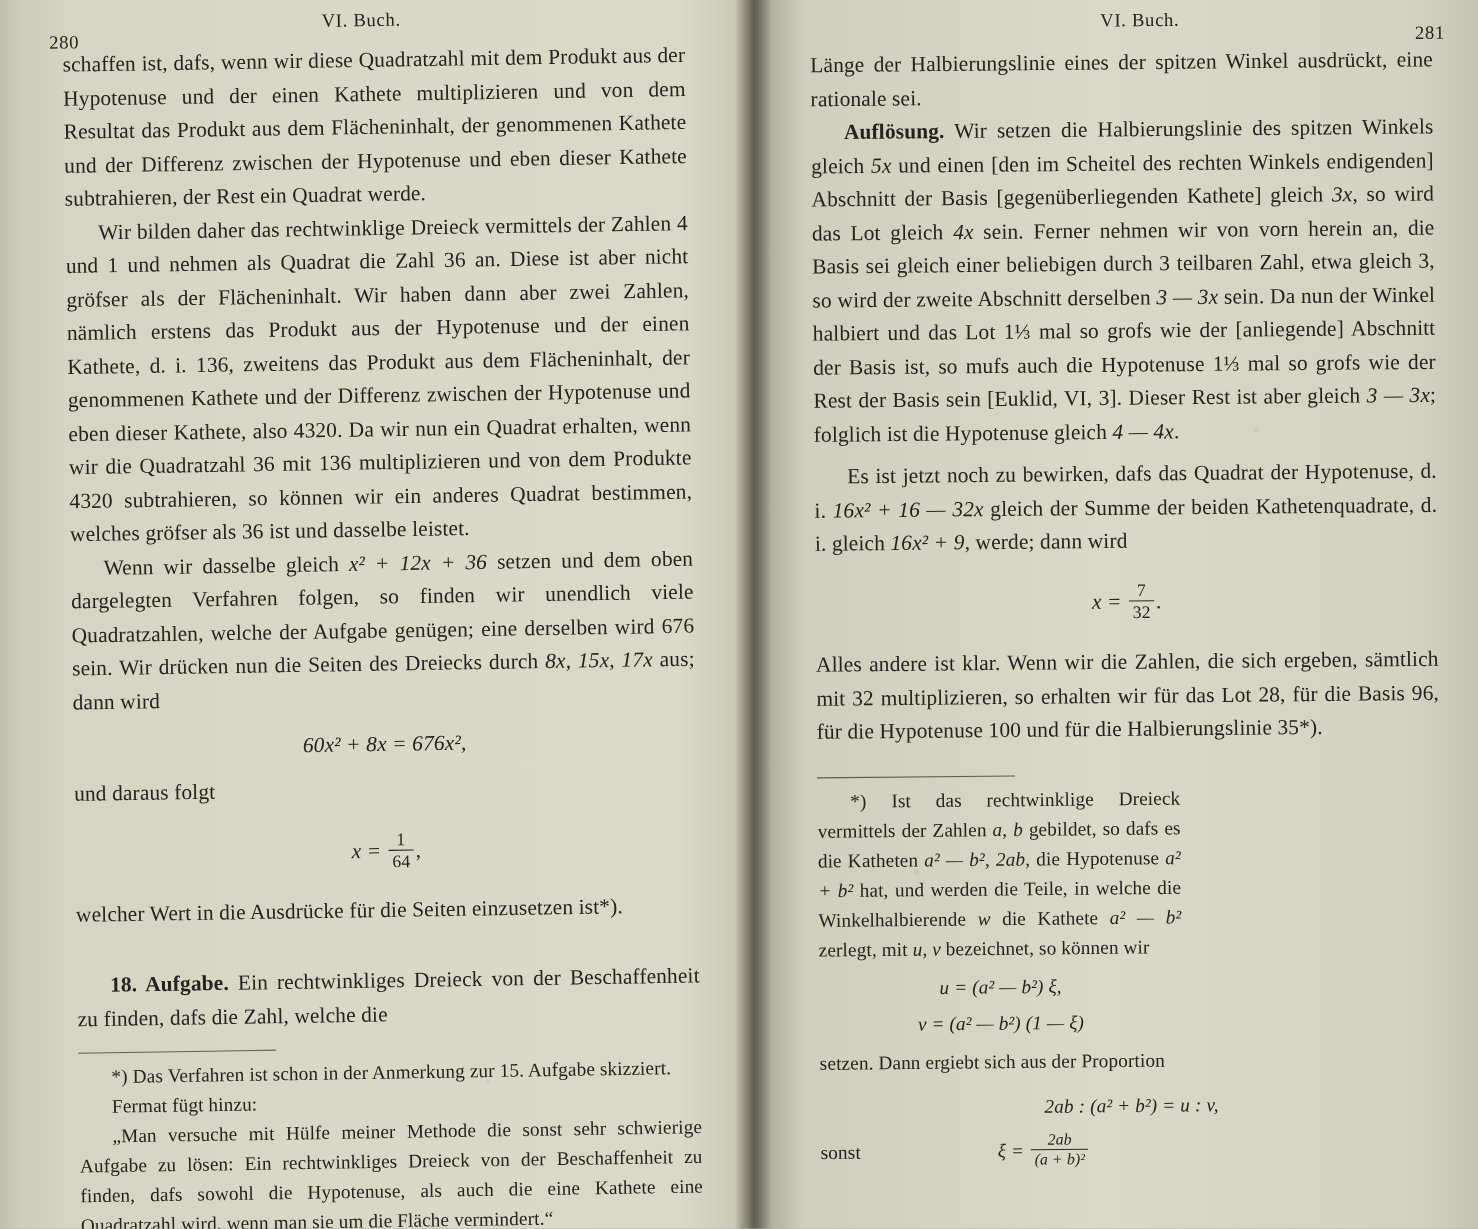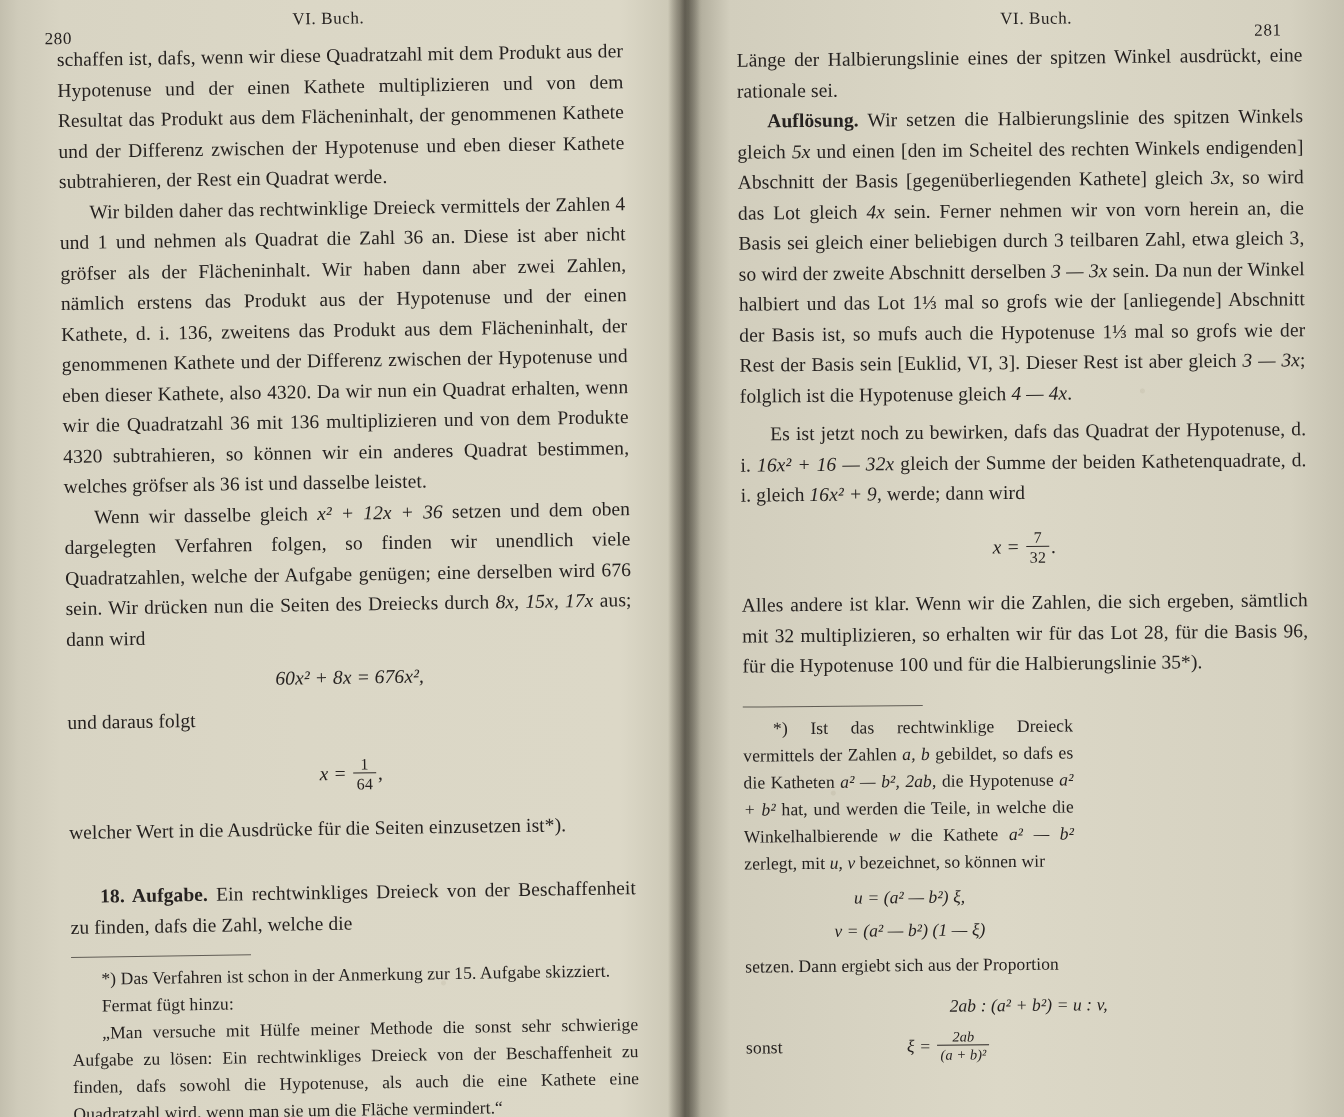--- a/index.html
+++ b/index.html
@@ -115,21 +115,21 @@
         <p class="foot ind">*) Das Verfahren ist schon in der Anmerkung zur 15. Aufgabe skizziert.</p>
         <p class="foot ind">Fermat fügt hinzu:</p>
         <p class="foot ind">„Man versuche mit Hülfe meiner Methode die sonst sehr schwierige Aufgabe zu lösen: Ein rechtwinkliges Dreieck von der Beschaffenheit zu finden, dafs sowohl die Hypotenuse, als auch die eine Kathete eine Quadratzahl wird, wenn man sie um die Fläche vermindert.“</p>
       </div>
     </div>
   </div>
 
   <div class="page right">
     <div class="inner">
       <div class="hdr" style="left:300px;top:12px;">VI. Buch.</div>
-      <div class="hdr folio" style="left:554px;top:26px;">281</div>
+      <div class="hdr folio" style="left:586px;top:26px;">281</div>
 
       <div class="col">
         <p>Länge der Halbierungslinie eines der spitzen Winkel ausdrückt, eine rationale sei.</p>
 
         <p class="ind"><span class="bold">Auflösung.</span> <span>Wir setzen die Halbierungslinie des spitzen Winkels gleich </span><span class="ital">5x</span><span> und einen [den im Scheitel des rechten Winkels endigenden] Abschnitt der Basis [gegenüberliegenden Kathete] gleich </span><span class="ital">3x</span><span>, so wird das Lot gleich </span><span class="ital">4x</span><span> sein. Ferner nehmen wir von vorn herein an, die Basis sei gleich einer beliebigen durch 3 teilbaren Zahl, etwa gleich 3, so wird der zweite Abschnitt derselben </span><span class="ital">3 — 3x</span><span> sein. Da nun der Winkel halbiert und das Lot </span><span>1⅓</span><span> mal so grofs wie der [anliegende] Abschnitt der Basis ist, so mufs auch die Hypotenuse </span><span>1⅓</span><span> mal so grofs wie der Rest der Basis sein [Euklid, VI, 3]. Dieser Rest ist aber gleich </span><span class="ital">3 — 3x</span><span>; folglich ist die Hypotenuse gleich </span><span class="ital">4 — 4x</span><span>.</span></p>
 
         <p class="ind" style="margin-top:8px;"><span>Es ist jetzt noch zu bewirken, dafs das Quadrat der Hypotenuse, d. i. </span><span class="ital">16x² + 16 — 32x</span><span> gleich der Summe der beiden Kathetenquadrate, d. i. gleich </span><span class="ital">16x² + 9</span><span>, werde; dann wird</span></p>
 
         <p class="ctr" style="margin-top:20px;margin-bottom:20px;">
           <span class="ital">x =</span>

